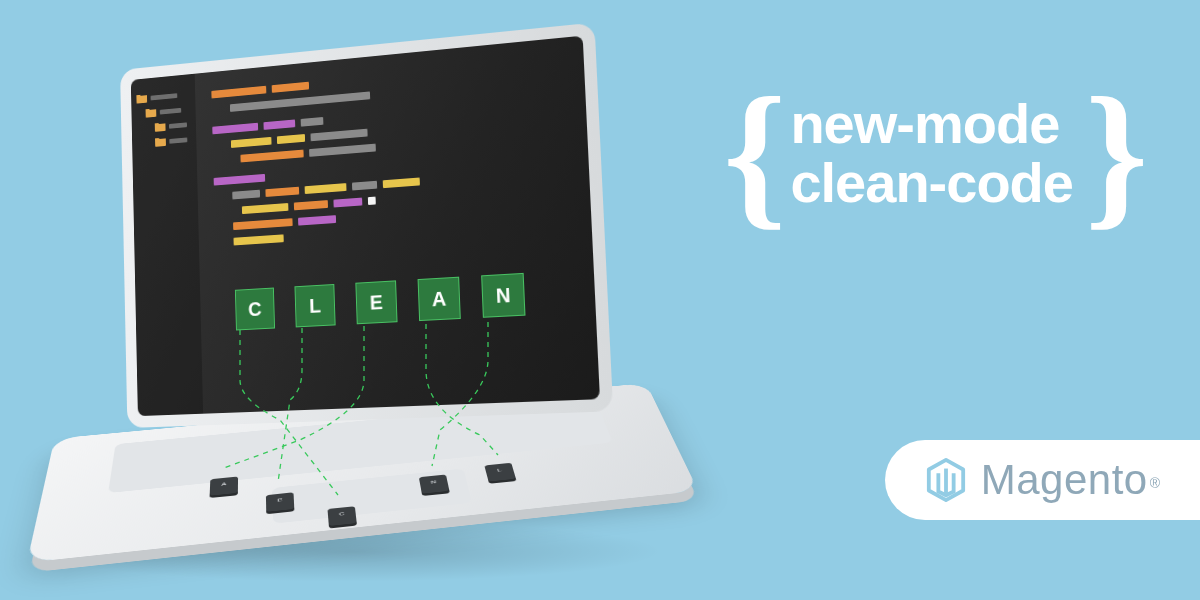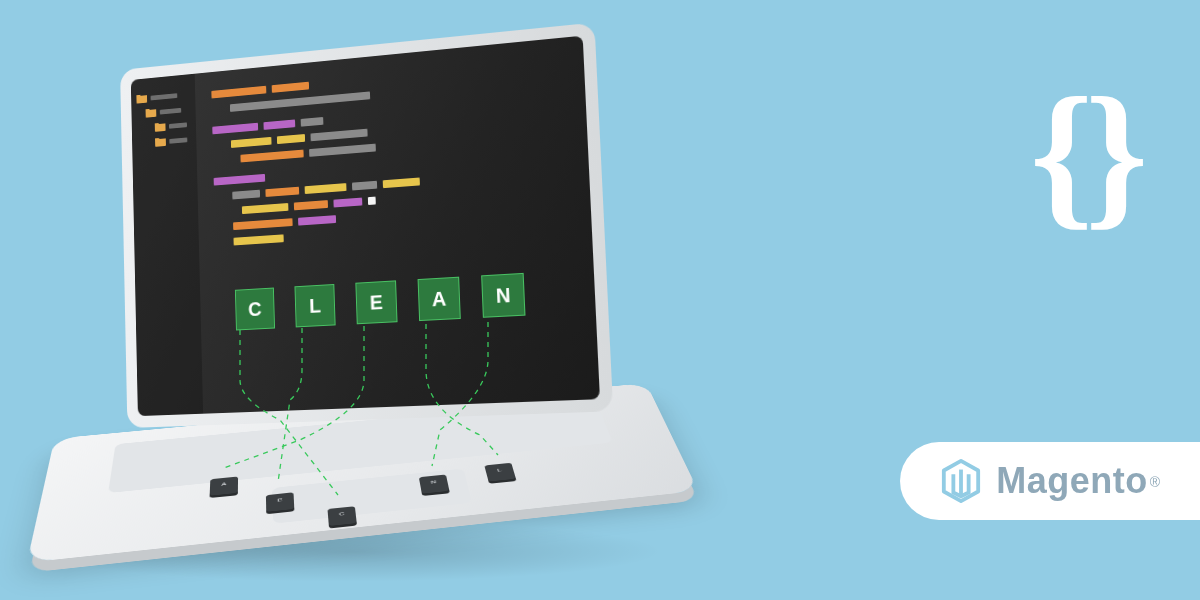--- a/index.html
+++ b/index.html
@@ -46,23 +46,23 @@
   padding: 16px 40px 16px 40px;
   display: flex;
   align-items: center;
   gap: 14px;
 }
 .badge-logo {
   width: 42px;
   height: 46px;
 }
 .badge-text {
-  font-size: 36px;
+  font-size: 42px;
   color: #8fa8b8;
-  font-weight: 700;
+  font-weight: 400;
   letter-spacing: 0.5px;
 }
 .badge-reg {
   font-size: 14px;
   color: #8fa8b8;
   vertical-align: super;
   margin-left: 2px;
 }
 
 
@@ -226,20 +226,24 @@
   width: 600px;
   height: 560px;
   pointer-events: none;
 }
 </style>
 </head>
 <body>
 
 <div class="headline">
   <span class="brace">{</span>
+  <div class="headline-text">
+    <div>new-mode</div>
+    <div>clean-code</div>
+  </div>
   <span class="brace">}</span>
 </div>
 
 <div class="badge">
   <svg class="badge-logo" viewBox="0 0 44 48">
     <path fill="none" stroke="#92cce4" stroke-width="4" stroke-linejoin="round" d="M22 3 L40 13 L40 35 L22 45 L4 35 L4 13 Z"></path>
     <path fill="none" stroke="#92cce4" stroke-width="4" d="M14 17 L14 36 L22 40 L30 36 L30 17"></path>
     <path fill="none" stroke="#92cce4" stroke-width="4" d="M22 12 L22 40"></path>
   </svg>
   <span>

